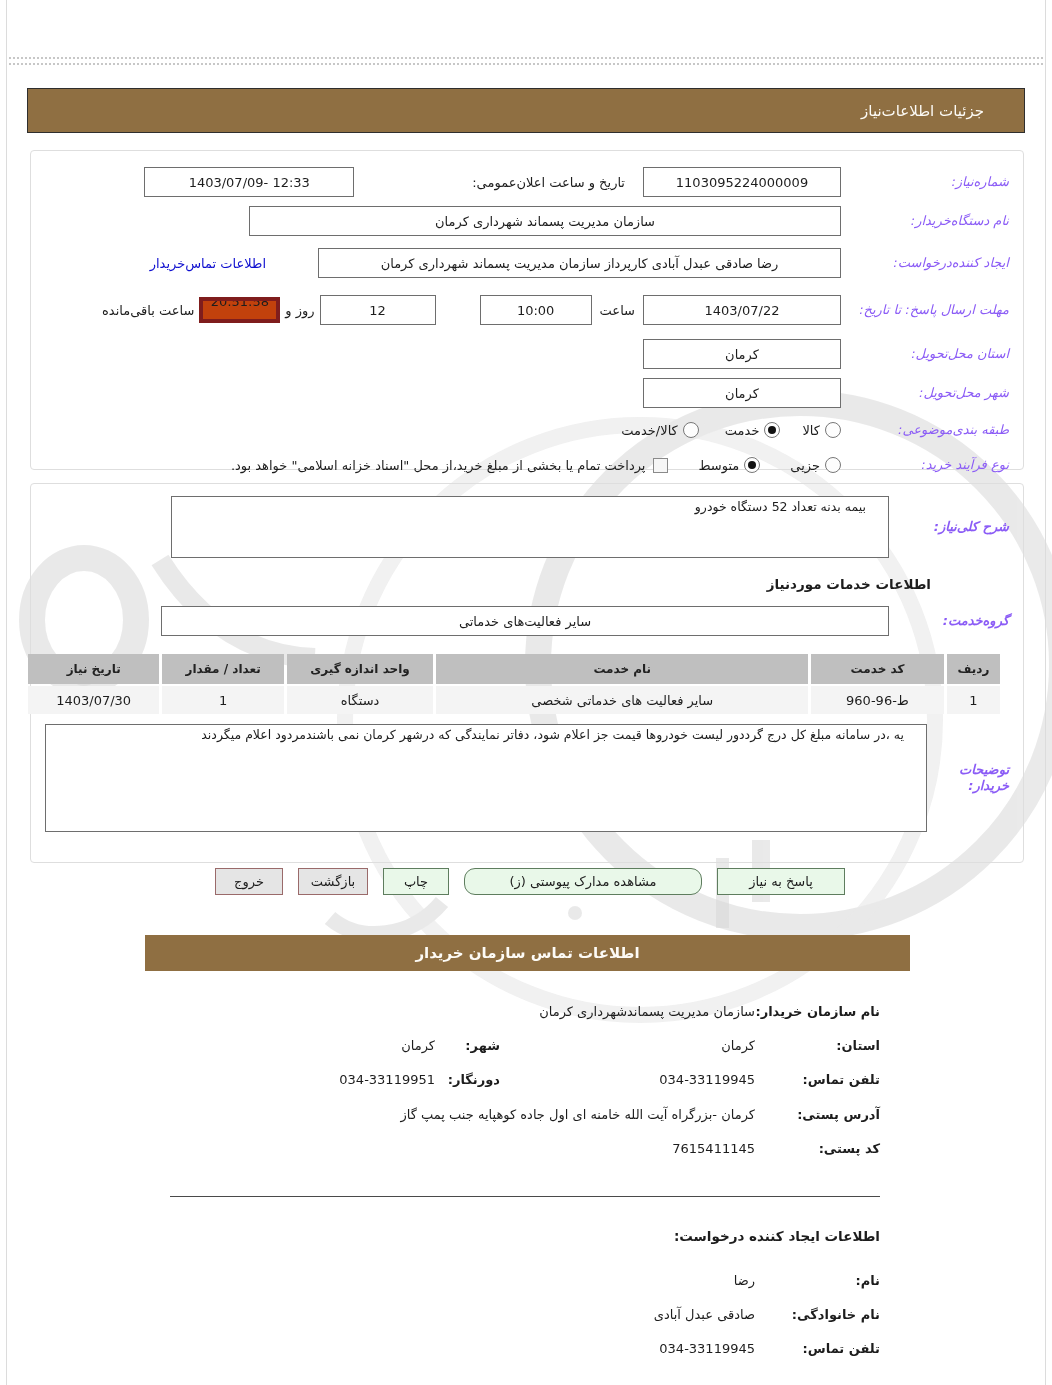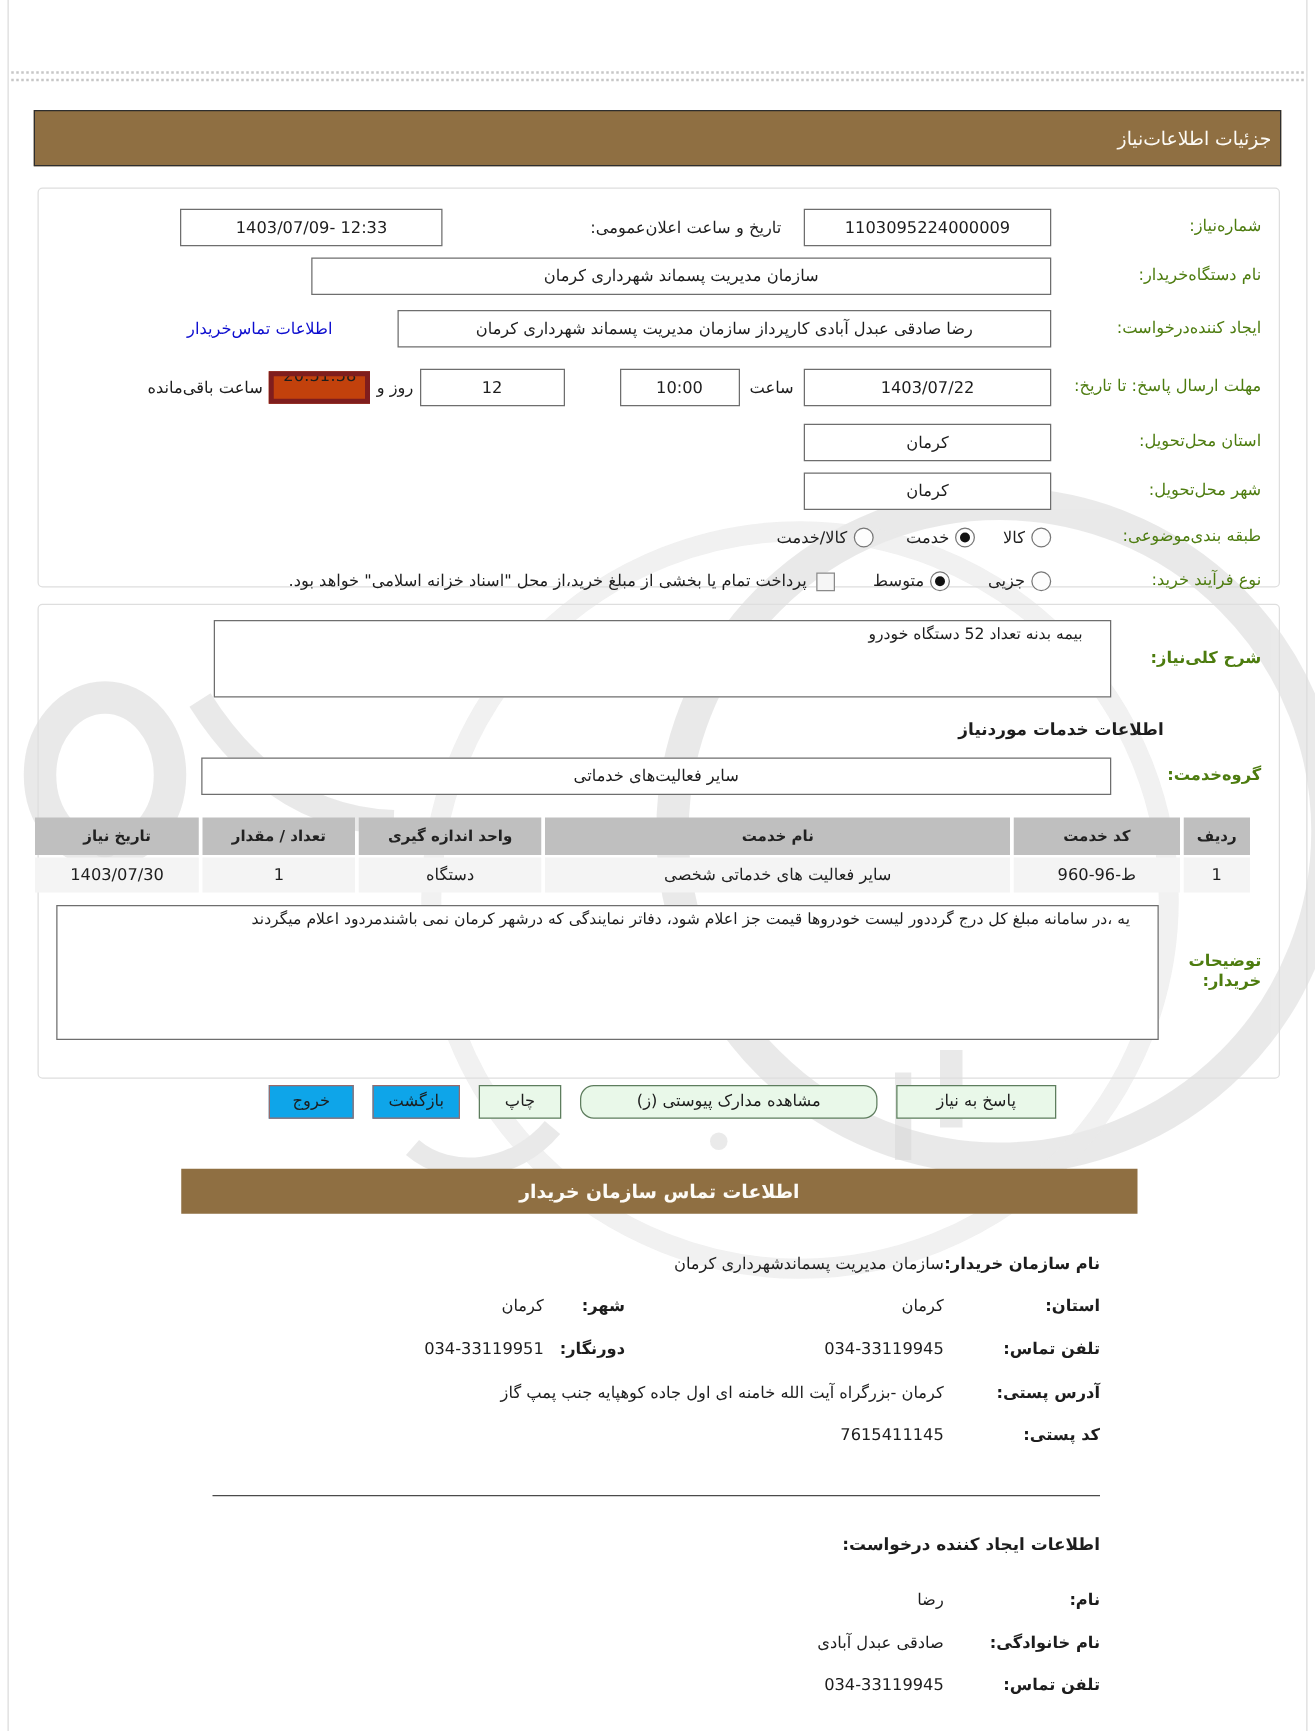--- a/index.html
+++ b/index.html
@@ -10,36 +10,36 @@
     color:#1d1d1d;font-size:13px;
   }
   .edge{position:absolute;top:0;bottom:0;width:1px;background:#dcdcdc;}
   .edge.l{left:6px;} .edge.r{right:6px;}
   .dotsep{position:absolute;left:9px;right:9px;height:0;border-top:2px dotted #c7c7c7;}
   
   .wm{position:absolute;left:0;top:0;pointer-events:none;}
   
   .bar{background:#8f6f42;color:#fdfbf6;display:flex;align-items:center;box-sizing:border-box;}
   .bar1{position:absolute;top:88px;left:27px;right:27px;height:45px;border:1px solid #2e2e2e;
-        padding:0 7px;font-size:15px;}
+        padding:0 40px;font-size:15px;}
   .bar2{position:absolute;top:935px;left:145px;width:765px;height:36px;justify-content:center;
         font-weight:bold;font-size:15px;}
   
   .panel{position:absolute;left:30px;right:28px;border:1px solid #dedede;border-radius:4px;
          box-sizing:border-box;background:transparent;}
   .panel1{top:150px;height:320px;padding:14px 14px 0;}
   .panel2{top:483px;height:380px;padding:10px 14px 0;}
   .frow{display:flex;align-items:center;margin-bottom:5px;min-height:34px;}
-  .lbl{width:168px;flex:none;line-height:1.25;color:#4d7c0f;}
+  .lbl{width:168px;flex:none;line-height:1.25;color:#8b5cf6;font-style:italic;}
   .b{font-weight:bold;}
   .box{background:#fff;border:1px solid #6e6e6e;height:30px;box-sizing:border-box;
        display:flex;align-items:center;justify-content:center;font-size:13px;}
   .ltr{direction:ltr;unicode-bidi:embed;}
   .link{color:#0d0dcf;cursor:pointer;margin-right:52px;white-space:nowrap;}
-  .w198{width:198px;} .w592{width:592px;} .w523{width:523px;} .w104{width:96px;} .w96{width:116px;}
+  .w198{width:198px;} .w592{width:592px;} .w523{width:523px;} .w104{width:112px;} .w96{width:116px;}
   .timer{width:81px;height:26px;background:#c2410c;border:4px solid #7f1d1d;overflow:hidden;
          display:block;text-align:center;box-sizing:border-box;}
   .timer span{display:block;margin-top:-7px;font-size:13px;}
   .radio{width:14px;height:14px;border:1px solid #777;border-radius:50%;background:#fdfdfd;
          display:inline-block;position:relative;flex:none;margin-left:5px;}
   .radio.checked::after{content:"";position:absolute;inset:3px;background:#111;border-radius:50%;}
   .opt{display:flex;align-items:center;margin-left:26px;}
   .chk{width:13px;height:13px;border:1px solid #8a8a8a;background:#f6f6f6;display:inline-block;
        flex:none;margin-left:8px;margin-right:30px;}
   .ta{background:#fff;border:1px solid #6e6e6e;box-sizing:border-box;padding:1px 22px;
@@ -50,21 +50,21 @@
   
   table.stbl{border-collapse:separate;border-spacing:3px 2px;margin:14px 6px 0;width:978px;}
   table.stbl th{background:#bfbfbf;color:#222;font-size:12px;font-weight:bold;height:30px;padding:0 4px;}
   table.stbl td{background:#f4f4f4;font-size:13px;text-align:center;height:28px;padding:0 4px;}
   .c-row{width:46px;} .c-code{width:128px;} .c-name{width:382px;} .c-unit{width:144px;}
   .c-qty{width:118px;} .c-date{width:126px;}
   
   .btnrow{position:absolute;top:868px;right:207px;display:flex;gap:15px;align-items:center;}
   .btn{height:27px;border:1px solid #5e7d5e;background:#e9f8e9;display:flex;align-items:center;
        justify-content:center;font-size:13px;box-sizing:border-box;padding:0 10px;cursor:pointer;color:#1c1c1c;}
-  .btn.pink{background:#0ea5e9;border-color:#9a6a6a;text-align:right;}
+  .btn.pink{background:#e5e5e5;border-color:#9a6a6a;text-align:right;}
   .btn.respond{min-width:128px;} .btn.attach{min-width:238px;border-radius:11px;} .btn.print{min-width:66px;}
   .btn.back{min-width:70px;} .btn.exit{min-width:68px;}
   
   .cblock{position:absolute;right:172px;width:712px;font-size:13px;}
   .contact{top:1003px;}
   .crow{display:flex;align-items:flex-start;margin-bottom:16px;line-height:1.4;}
   .clbl{width:125px;font-weight:bold;flex:none;}
   .cval{width:255px;flex:none;}
   .clbl2{width:65px;font-weight:bold;flex:none;}
   .grow{flex:1;}

